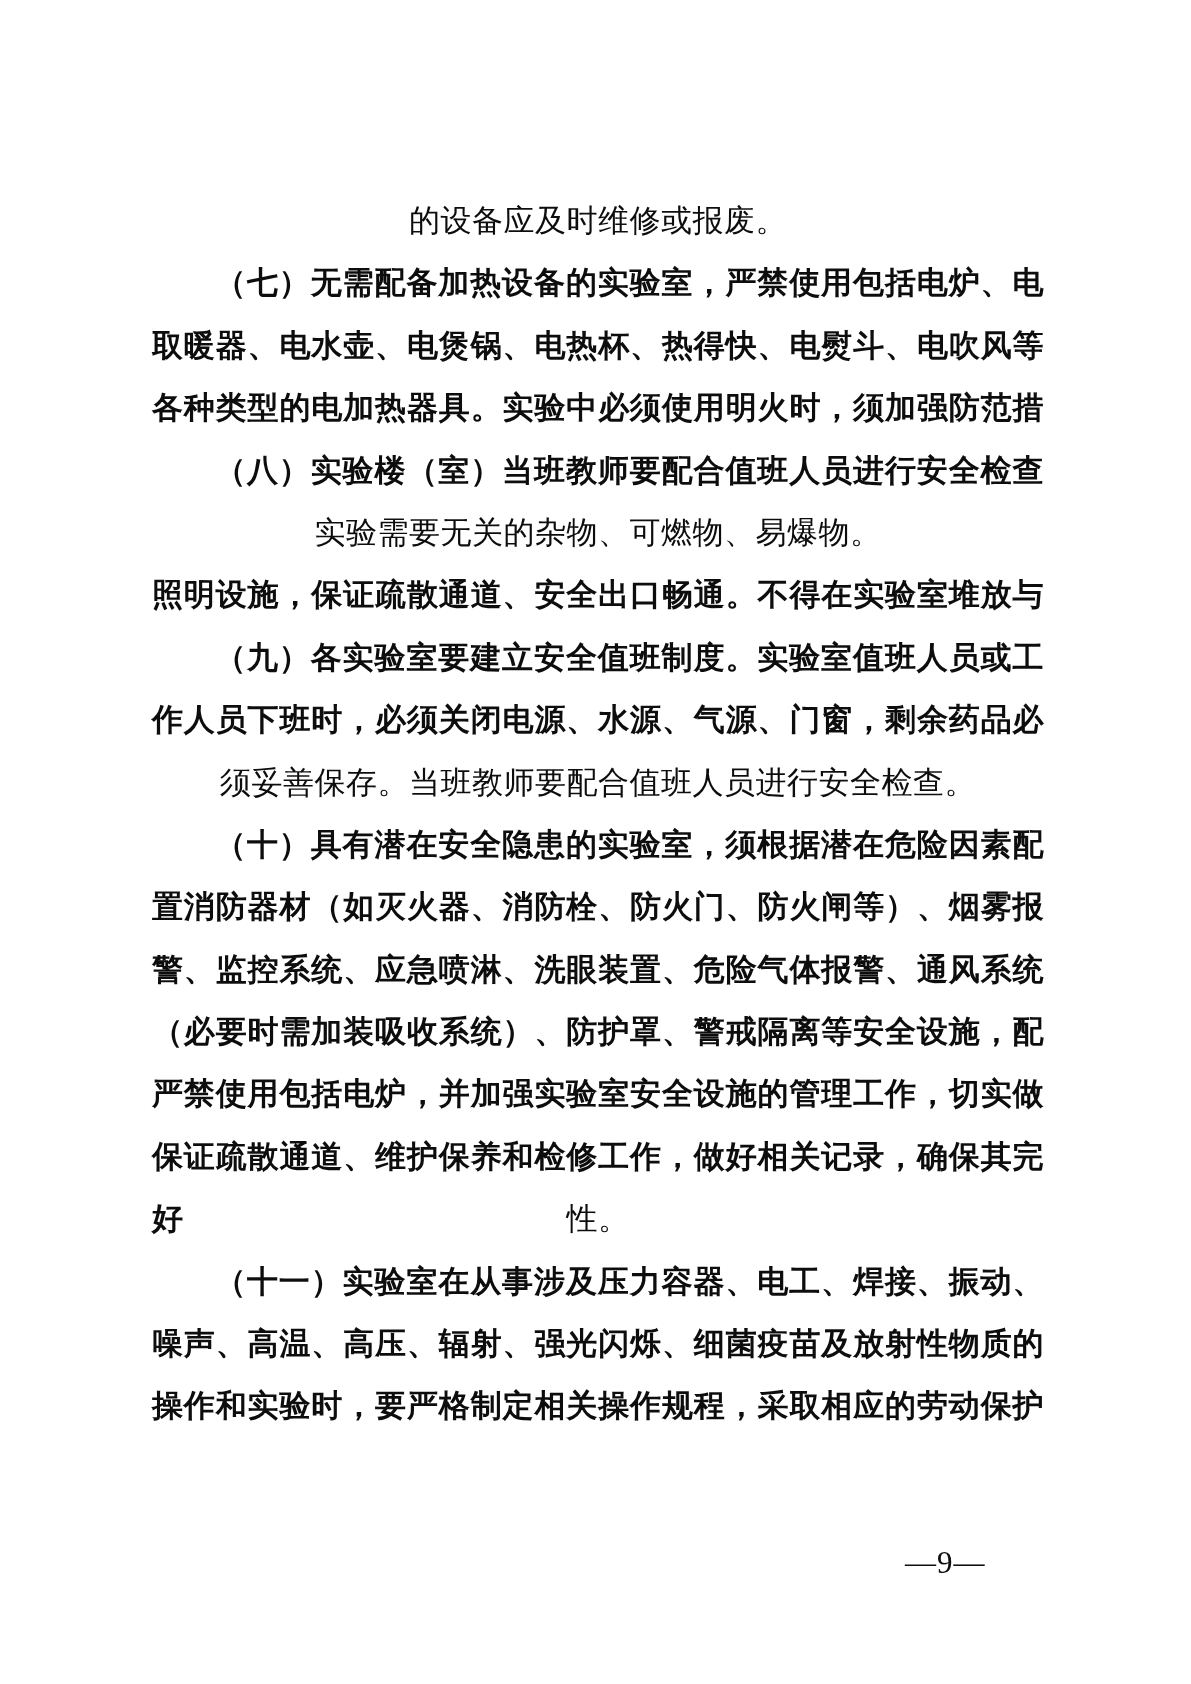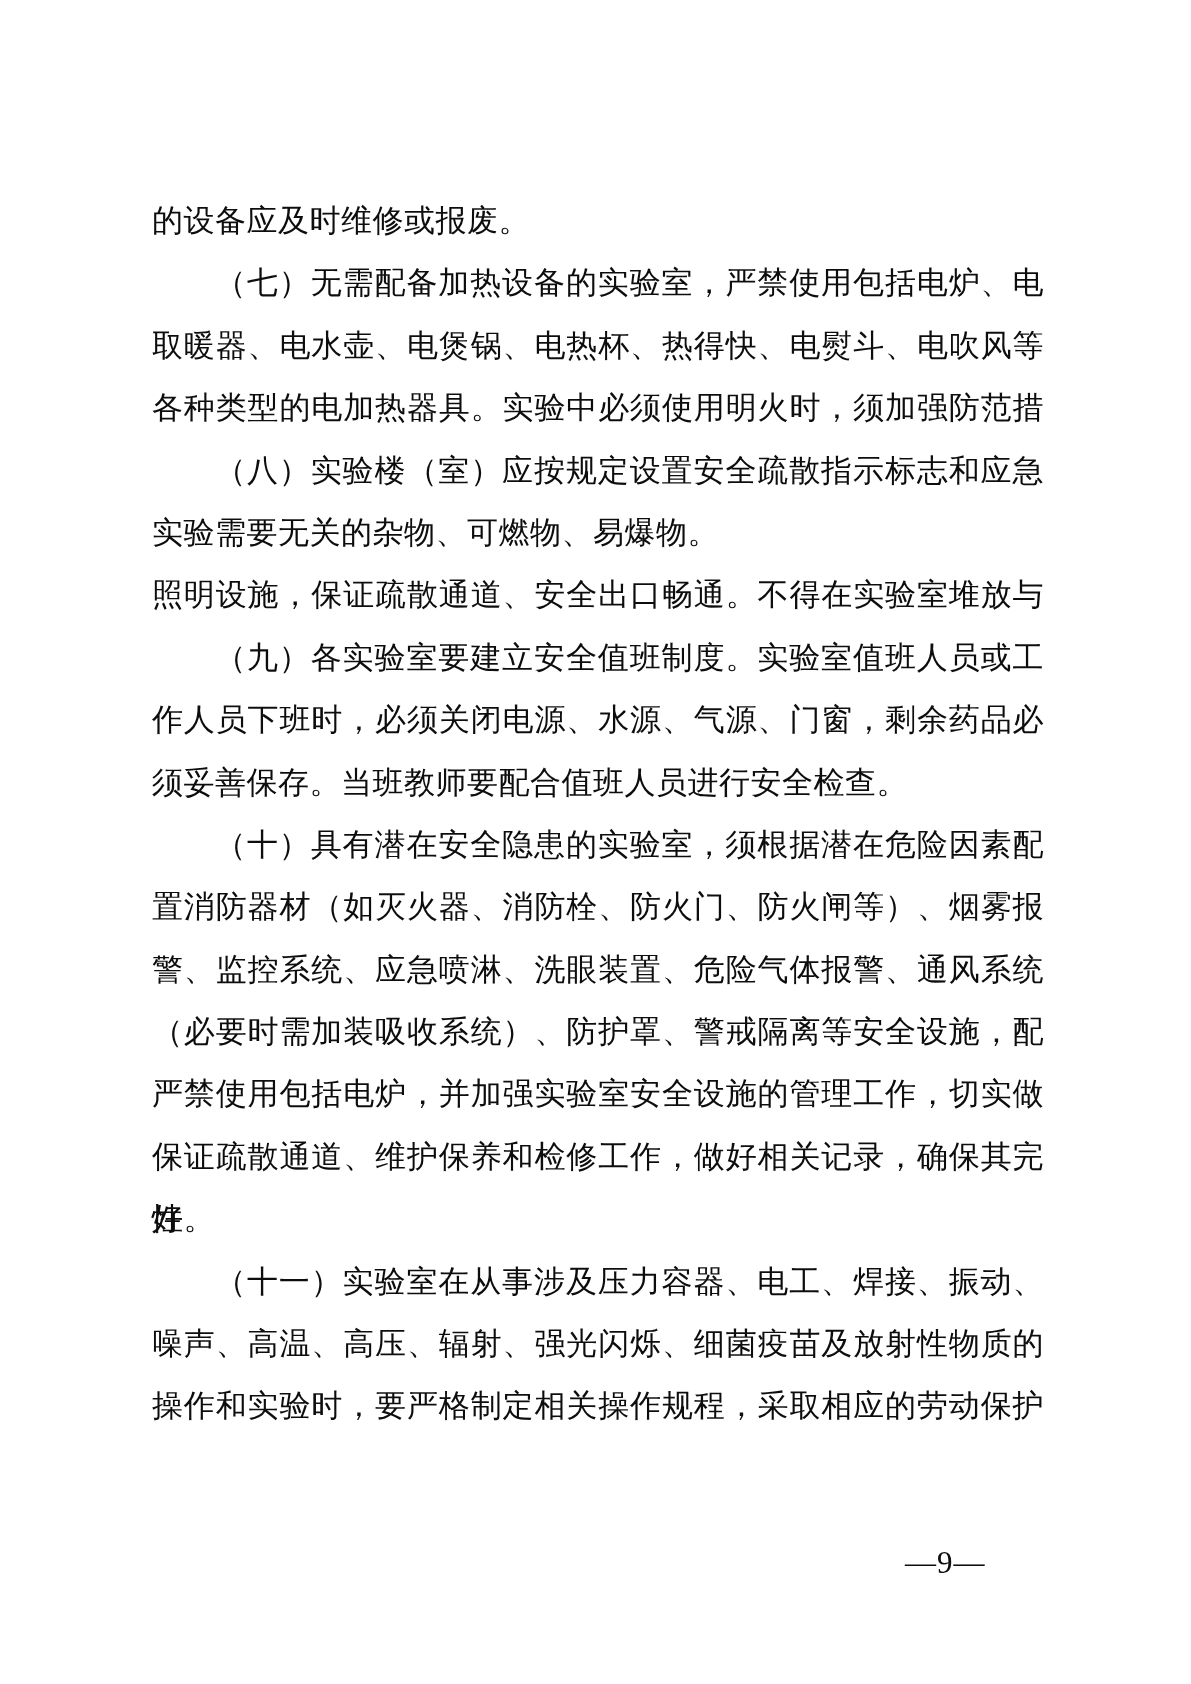--- a/index.html
+++ b/index.html
@@ -19,28 +19,29 @@
   .text-block {
     position: absolute;
     left: 152px;
     top: 190px;
     width: 892px;
   }
   .line {
     font-size: 31px;
     line-height: 62.4px;
     height: 62.4px;
-    text-align: left;
+    text-align: center;
     color: #0d0d0d;
     letter-spacing: 0.5px;
   }
   .line.justify {
     text-align: justify;
     text-align-last: justify;
     text-justify: inter-character;
+    font-weight: bold;
   }
   .line.indent {
     text-indent: 63px;
   }
   .page-number {
     position: absolute;
     left: 905px;
     top: 1546px;
     font-size: 31px;
     line-height: 34px;
@@ -50,21 +51,21 @@
 </style>
 </head>
 <body>
 
 <div class="page">
   <div class="text-block">
       <div class="line">的设备应及时维修或报废。</div>
       <div class="line indent justify">（七）无需配备加热设备的实验室，严禁使用包括电炉、电</div>
       <div class="line justify">取暖器、电水壶、电煲锅、电热杯、热得快、电熨斗、电吹风等</div>
       <div class="line justify">各种类型的电加热器具。实验中必须使用明火时，须加强防范措</div>
-      <div class="line indent justify">（八）实验楼（室）应按规定设置安全疏散指示标志和应急</div>
+      <div class="line indent justify">（八）实验楼（室）当班教师要配合值班人员进行安全检查</div>
       <div class="line">实验需要无关的杂物、可燃物、易爆物。</div>
       <div class="line justify">照明设施，保证疏散通道、安全出口畅通。不得在实验室堆放与</div>
       <div class="line indent justify">（九）各实验室要建立安全值班制度。实验室值班人员或工</div>
       <div class="line justify">作人员下班时，必须关闭电源、水源、气源、门窗，剩余药品必</div>
       <div class="line">须妥善保存。当班教师要配合值班人员进行安全检查。</div>
       <div class="line indent justify">（十）具有潜在安全隐患的实验室，须根据潜在危险因素配</div>
       <div class="line justify">置消防器材（如灭火器、消防栓、防火门、防火闸等）、烟雾报</div>
       <div class="line justify">警、监控系统、应急喷淋、洗眼装置、危险气体报警、通风系统</div>
       <div class="line justify">（必要时需加装吸收系统）、防护罩、警戒隔离等安全设施，配</div>
       <div class="line justify">严禁使用包括电炉，并加强实验室安全设施的管理工作，切实做</div>

